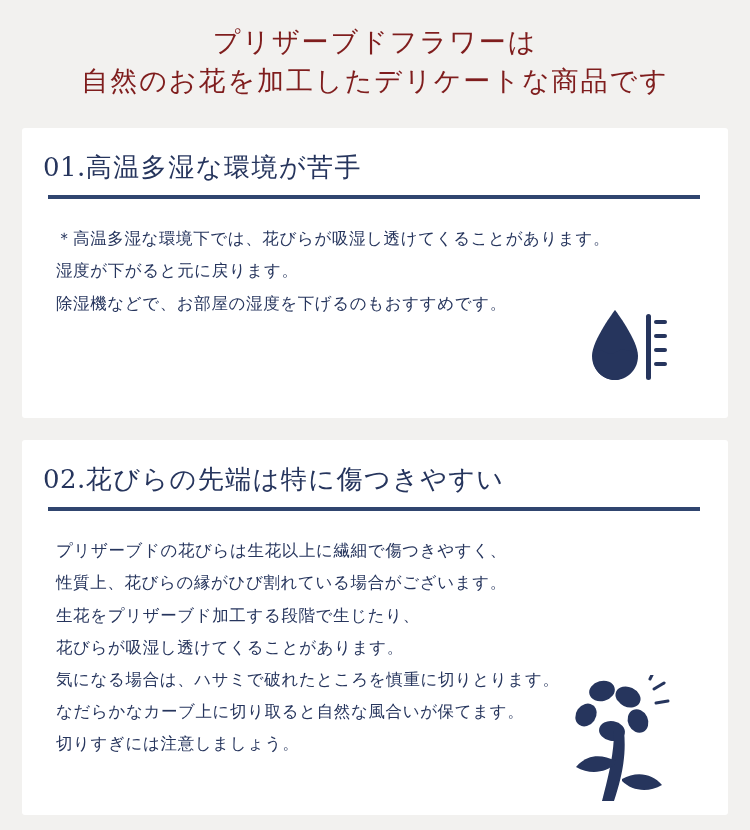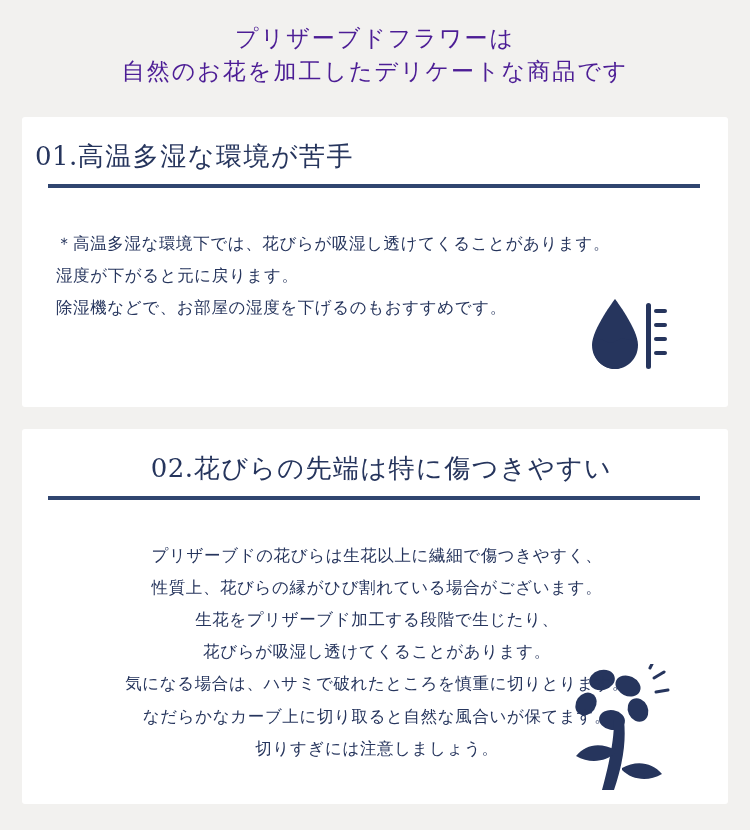--- a/index.html
+++ b/index.html
@@ -16,24 +16,24 @@
   }
   .page {
     position: relative;
     width: 750px;
     height: 830px;
     box-sizing: border-box;
   }
   .headline {
     text-align: center;
     padding-top: 22px;
-    color: #4c1d95;
+    color: #7f1d1d;
     letter-spacing: 2px;
     line-height: 1.45;
-    font-size: 23px;
+    font-size: 27px;
     font-weight: 400;
     font-family: "DejaVu Serif", "Liberation Serif", serif;
   }
   .headline .line {
     display: block;
   }
   .card {
     position: relative;
     background: #ffffff;
     margin: 0 22px 22px 22px;
@@ -41,40 +41,39 @@
     box-sizing: border-box;
     overflow: hidden;
   }
   .card.first {
     margin-top: 28px;
     height: 290px;
   }
   .card.second {
     height: 375px;
     margin-bottom: 0;
-    text-align: center;
   }
   .card-heading {
-    padding: 22px 0 10px 13px;
+    padding: 22px 0 10px 21px;
     font-size: 26px;
     letter-spacing: 1.5px;
     color: #26355d;
     font-family: "DejaVu Serif", "Liberation Serif", serif;
     font-weight: 400;
   }
   .card-heading .num {
     letter-spacing: 0.5px;
   }
   .rule {
     height: 4px;
     background: #30456f;
     margin: 0 28px 0 26px;
   }
   .body-text {
-    padding: 40px 30px 0 34px;
+    padding: 24px 30px 0 34px;
     font-size: 16.5px;
     line-height: 1.95;
     color: #26355d;
     letter-spacing: 0.6px;
     font-family: "DejaVu Serif", "Liberation Serif", serif;
     position: relative;
     z-index: 2;
   }
   .body-text p {
     margin: 0;

